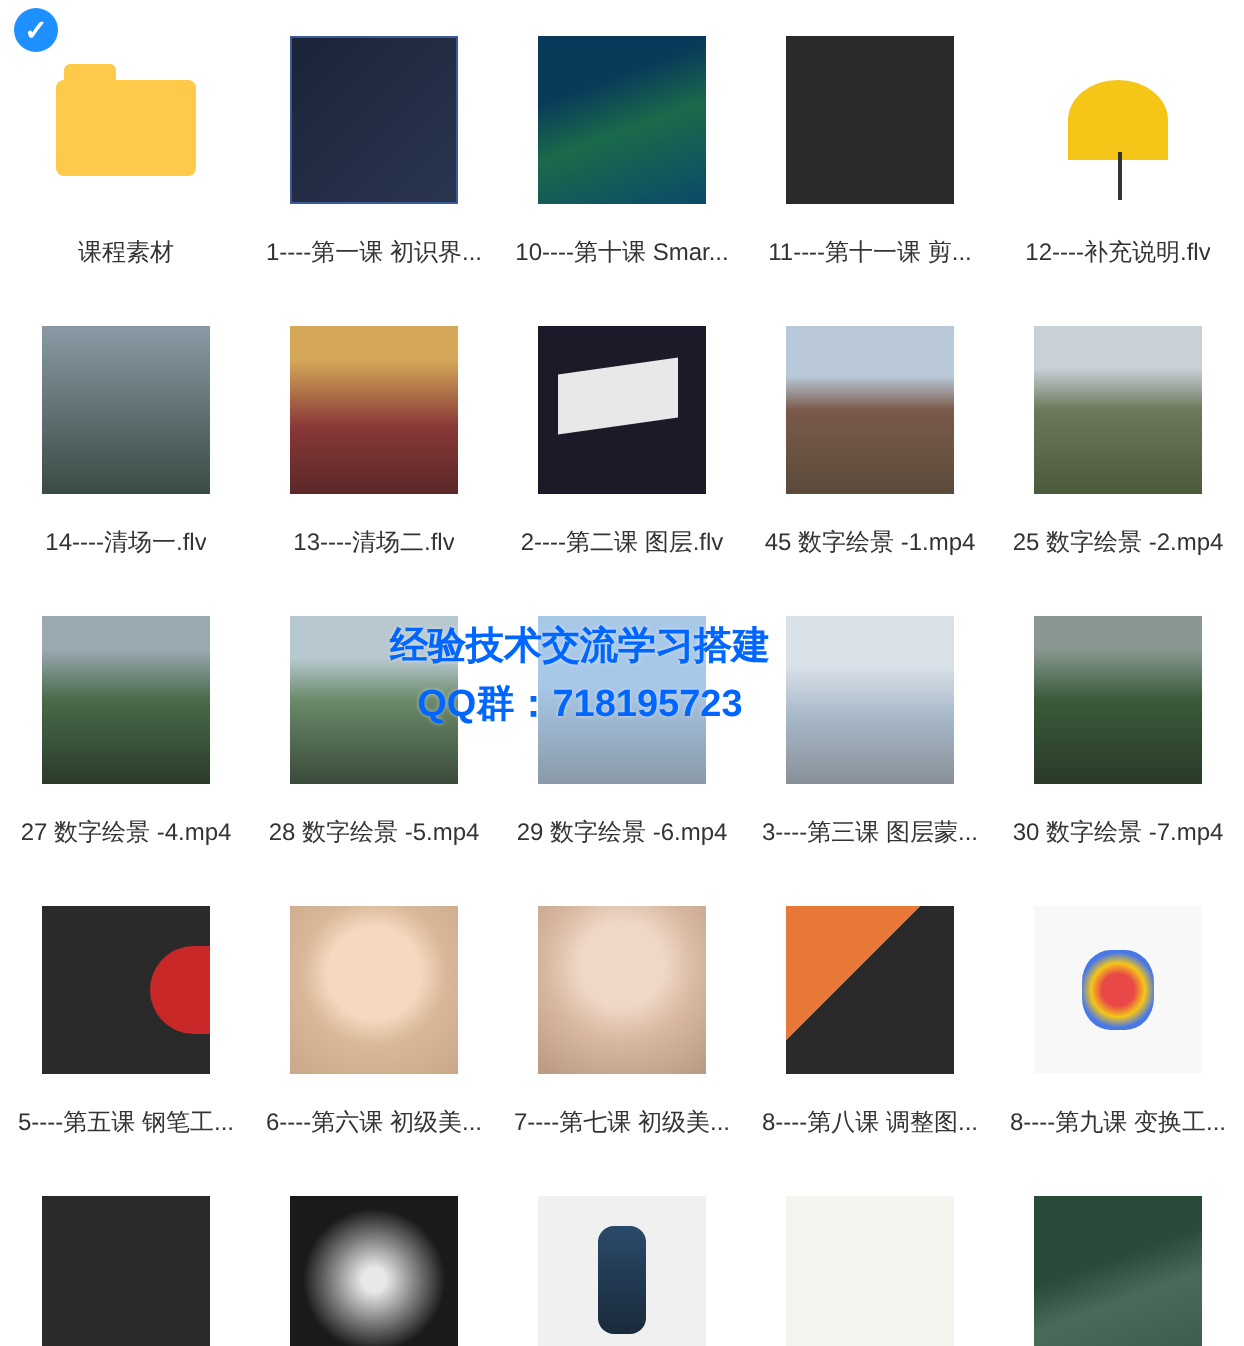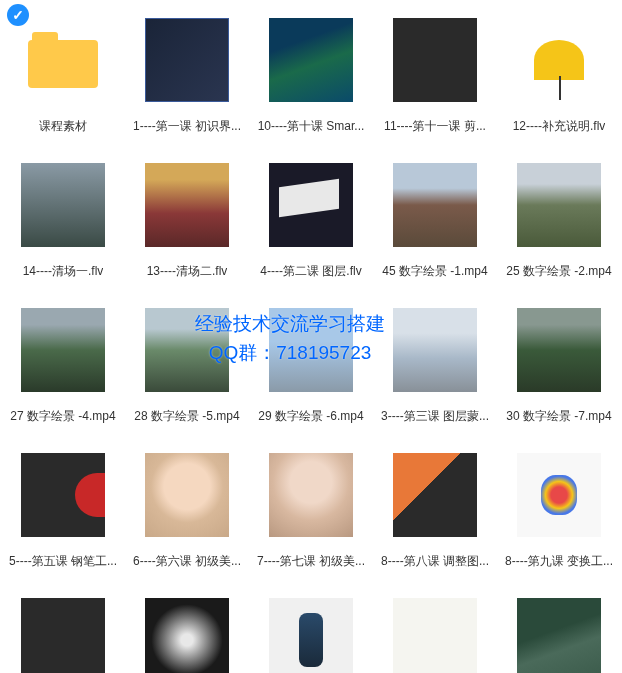--- a/index.html
+++ b/index.html
@@ -6,21 +6,21 @@
 body { font-family: "Microsoft YaHei", Arial, sans-serif; background: #fff; width: 622px; }
 .grid { display: grid; grid-template-columns: repeat(5, 1fr); gap: 20px 14px; padding: 10px 8px 18px 8px; }
 .item { display: flex; flex-direction: column; align-items: center; cursor: pointer; }
 .thumb { width: 100px; height: 100px; display: flex; align-items: center; justify-content: center; position: relative; }
 .thumb-img { width: 84px; height: 84px; background: #888; object-fit: cover; }
 .label { font-size: 12px; color: #333; margin-top: 8px; max-width: 110px; white-space: nowrap; overflow: hidden; text-overflow: ellipsis; }
 .folder-icon { width: 70px; height: 56px; position: relative; }
 .folder-tab { position: absolute; top: 0; left: 4px; width: 26px; height: 10px; background: #ffc94a; border-radius: 3px 3px 0 0; }
 .folder-body { position: absolute; top: 8px; left: 0; width: 70px; height: 48px; background: #ffc94a; border-radius: 4px; }
 .check-badge { position: absolute; top: -6px; left: -6px; width: 22px; height: 22px; background: #1e90ff; border-radius: 50%; display: flex; align-items: center; justify-content: center; color: #fff; font-size: 14px; font-weight: bold; }
-.watermark { position: absolute; top: 310px; left: 195px; color: #0066ff; font-size: 19px; font-weight: normal; line-height: 1.5; text-align: center; z-index: 10; pointer-events: none; text-shadow: 0 0 2px rgba(255,255,255,0.5); }
+.watermark { position: absolute; top: 310px; left: 195px; color: #0066ff; font-size: 19px; font-weight: bold; line-height: 1.5; text-align: center; z-index: 10; pointer-events: none; text-shadow: 0 0 2px rgba(255,255,255,0.5); }
 
 .t1 { background: linear-gradient(135deg,#1a2438,#2a3550); border: 1px solid #3a5a9a; }
 .t2 { background: linear-gradient(160deg,#0a3a5a 30%,#1a6a4a 55%,#0a4a6a); }
 .t3 { background: #2a2a2a; }
 .t4 { background: #fff; display:flex; align-items:center; justify-content:center; }
 .umbrella { width:50px; height:40px; background:#f5c518; border-radius:50% 50% 0 0; position:relative; }
 .umbrella::after { content:''; position:absolute; bottom:-20px; left:50%; width:2px; height:24px; background:#333; }
 .t5 { background: linear-gradient(180deg,#8a9aa5,#3a4a45); }
 .t6 { background: linear-gradient(180deg,#d4a858 20%,#8a3838 60%,#5a2828); }
 .t7 { background:#1a1a28; position:relative; }
@@ -95,21 +95,21 @@
     <div class="item">
       <div class="thumb">
         <div class="thumb-img t6"></div>
       </div>
       <div class="label">13----清场二.flv</div>
     </div>
     <div class="item">
       <div class="thumb">
         <div class="thumb-img t7"></div>
       </div>
-      <div class="label">4----第二课 图层.flv</div>
+      <div class="label">2----第二课 图层.flv</div>
     </div>
     <div class="item">
       <div class="thumb">
         <div class="thumb-img t8"></div>
       </div>
       <div class="label">45 数字绘景 -1.mp4</div>
     </div>
     <div class="item">
       <div class="thumb">
         <div class="thumb-img t9"></div>

